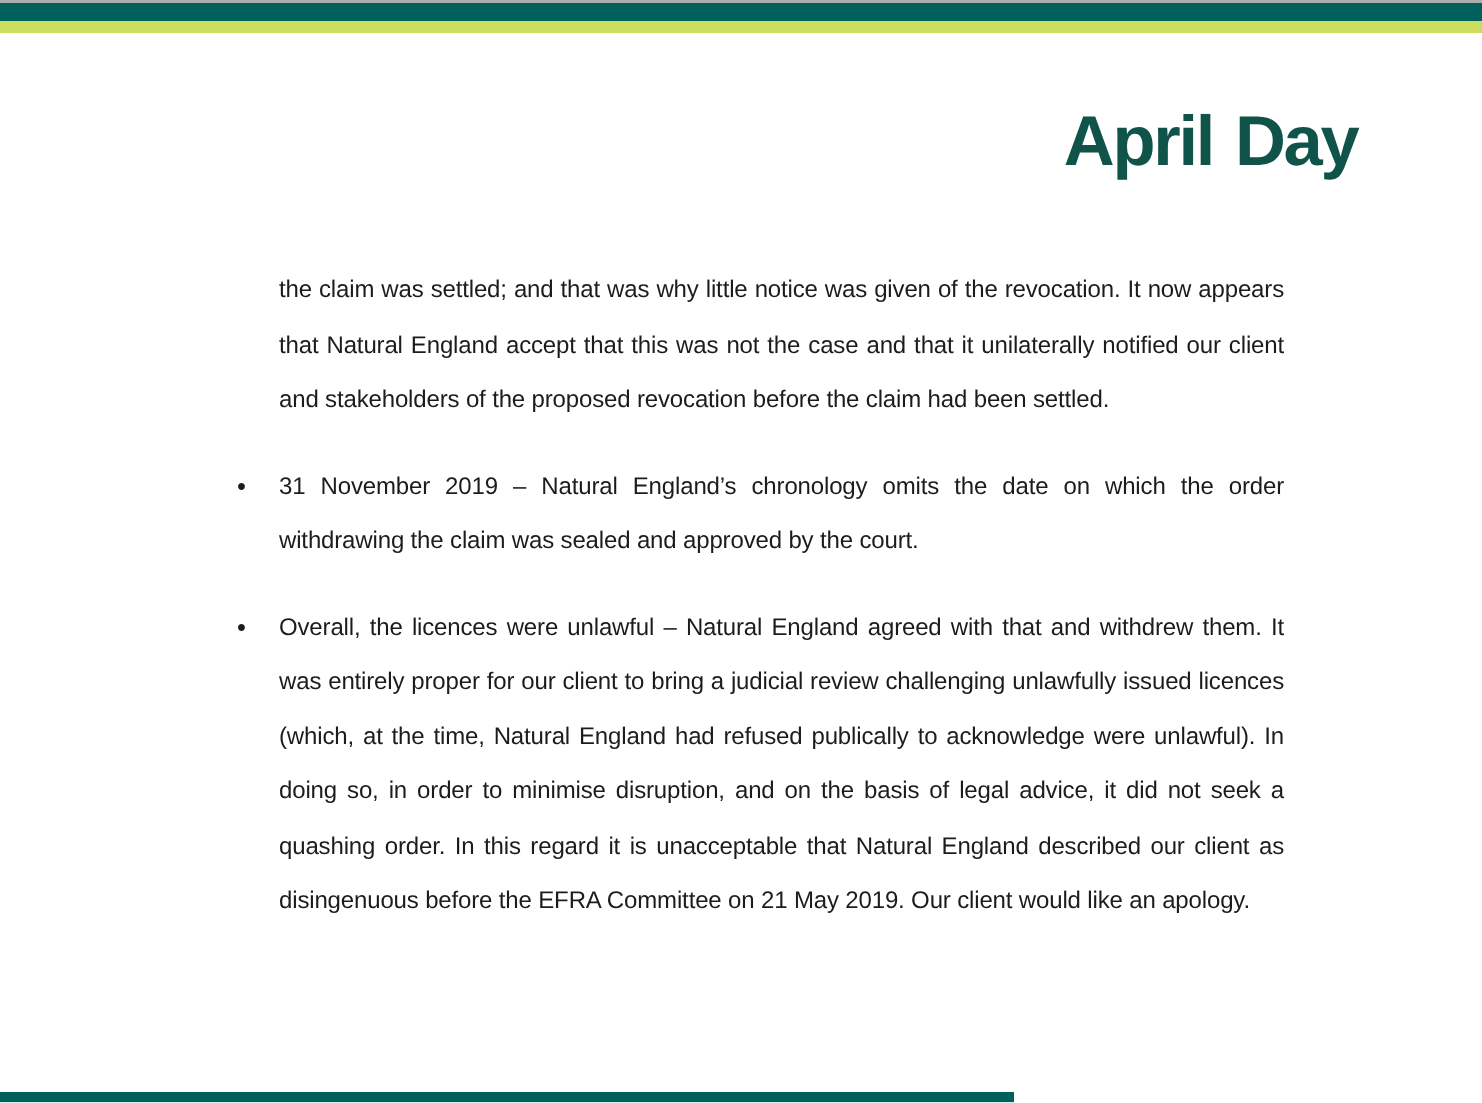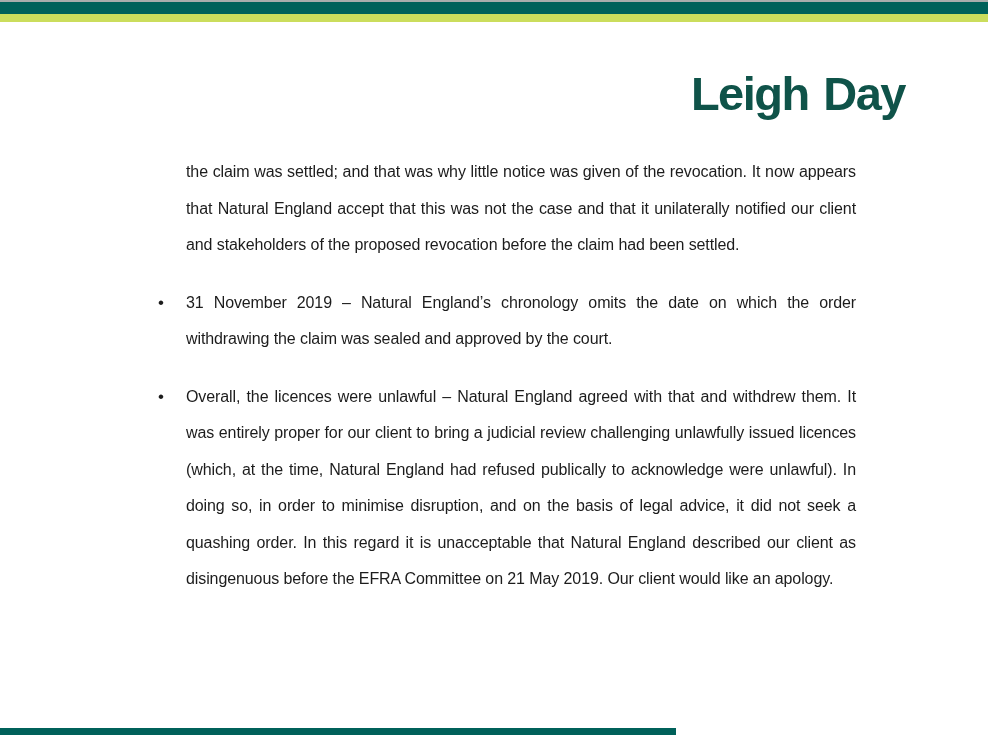--- a/index.html
+++ b/index.html
@@ -34,21 +34,21 @@
     font-size: 47px;
     font-weight: 700;
     letter-spacing: -1.5px;
     word-spacing: 3px;
     color: var(--logo_green, #0F5349);
     white-space: nowrap;
   }
   .content {
     position: absolute;
     left: 186px;
-    top: 154px;
+    top: 176px;
     width: 670px;
     font-size: 16px;
     line-height: 36.5px;
     color: var(--body_text, #1C1C1C);
     text-align: justify;
     letter-spacing: -0.1px;
   }
   .para { margin: 0 0 21px 0; }
   .bullets { list-style: none; margin: 0; padding: 0; }
   .bullet { position: relative; margin: 0 0 21px 0; }
@@ -73,21 +73,21 @@
 </style>
 </head>
 <body>
 
 <div class="page">
 
   <div class="top-grey-line"></div>
   <div class="bar teal"></div>
   <div class="bar lime"></div>
 
-  <div class="logo">Leigh Day</div>
+  <div class="logo">April Day</div>
 
   <main class="content">
 
     <p class="para">the claim was settled; and that was why little notice was given of the revocation. It now appears that Natural England accept that this was not the case and that it unilaterally notified our client and stakeholders of the proposed revocation before the claim had been settled.</p>
 
     <ul class="bullets">
       <li class="bullet">
         <span class="marker">•</span>
         <span class="bullet-text">31 November 2019 – Natural England’s chronology omits the date on which the order withdrawing the claim was sealed and approved by the court.</span>
       </li>

